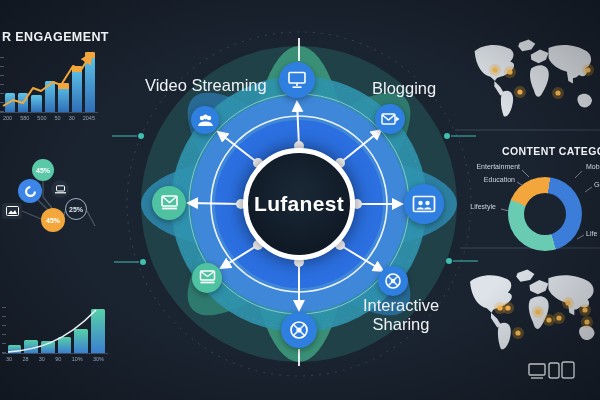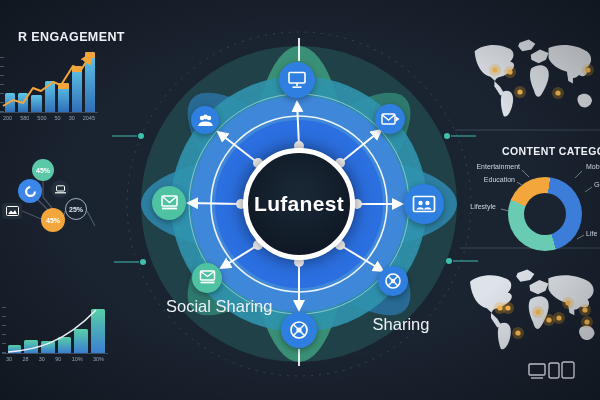--- a/index.html
+++ b/index.html
@@ -178,21 +178,21 @@
       </g>
       <g>
         <rect x="549" y="363" width="10" height="15" rx="2"></rect>
       </g>
       <g>
         <rect x="562" y="362" width="12" height="16" rx="2"></rect>
       </g>
     </g>
   </svg>
 
-  <div class="section-title" style="left:2px;top:30px;margin-left:16px;">R ENGAGEMENT</div>
+  <div class="section-title" style="left:2px;top:30px;">R ENGAGEMENT</div>
   <div class="yaxis" style="left:0;top:52px;height:60px;"></div>
   <div class="chart-bars" style="left:3px;top:50px;width:94px;height:62px;">
       <div class="bar" style="height: 30%; background: linear-gradient(rgb(95, 198, 232), rgb(47, 111, 184));"></div>
       <div class="bar" style="height: 30%; background: linear-gradient(rgb(95, 198, 232), rgb(47, 111, 184));"></div>
       <div class="bar" style="height: 28%; background: linear-gradient(rgb(95, 198, 232), rgb(47, 111, 184));"></div>
       <div class="bar" style="height: 50%; background: linear-gradient(rgb(95, 198, 232), rgb(47, 111, 184));"></div>
       <div class="bar" style="height: 46%; background: linear-gradient(rgb(95, 198, 232), rgb(47, 111, 184));">
         <div class="cap" style="background: rgb(242, 166, 59);"></div>
       </div>
       <div class="bar" style="height: 75%; background: linear-gradient(rgb(95, 198, 232), rgb(47, 111, 184));">
@@ -255,23 +255,24 @@
     <span>30</span>
     <span>90</span>
     <span>10%</span>
     <span>30%</span>
   </div>
 
   <div class="hub-center">
     <span class="hub-label">Lufanest</span>
   </div>
 
-  <div class="hub-text" style="left:166px;top:297px;">Social Sharing</div>
+  <div class="hub-text" style="left:145px;top:76px;">Video Streaming</div>
+  <div class="hub-text" style="left:372px;top:79px;">Blogging</div>
   <div class="hub-text center2" style="left:340px;top:296px;width:122px;">
-    <br>
+    <span>Interactive</span><br>
     <span>Sharing</span>
   </div>
 
   <div class="node blue" style="left:279px;top:62px;width:36px;height:36px;">
     <svg width="20" height="18" viewBox="0 0 20 18">
       <rect x="2" y="1.5" width="16" height="10.5" rx="1" fill="none" stroke="#fff" stroke-width="1.6"></rect>
       <line x1="10" y1="12" x2="10" y2="15" stroke="#fff" stroke-width="1.6"></line>
       <line x1="5.5" y1="16.2" x2="14.5" y2="16.2" stroke="#fff" stroke-width="1.6"></line>
     </svg>
   </div>

